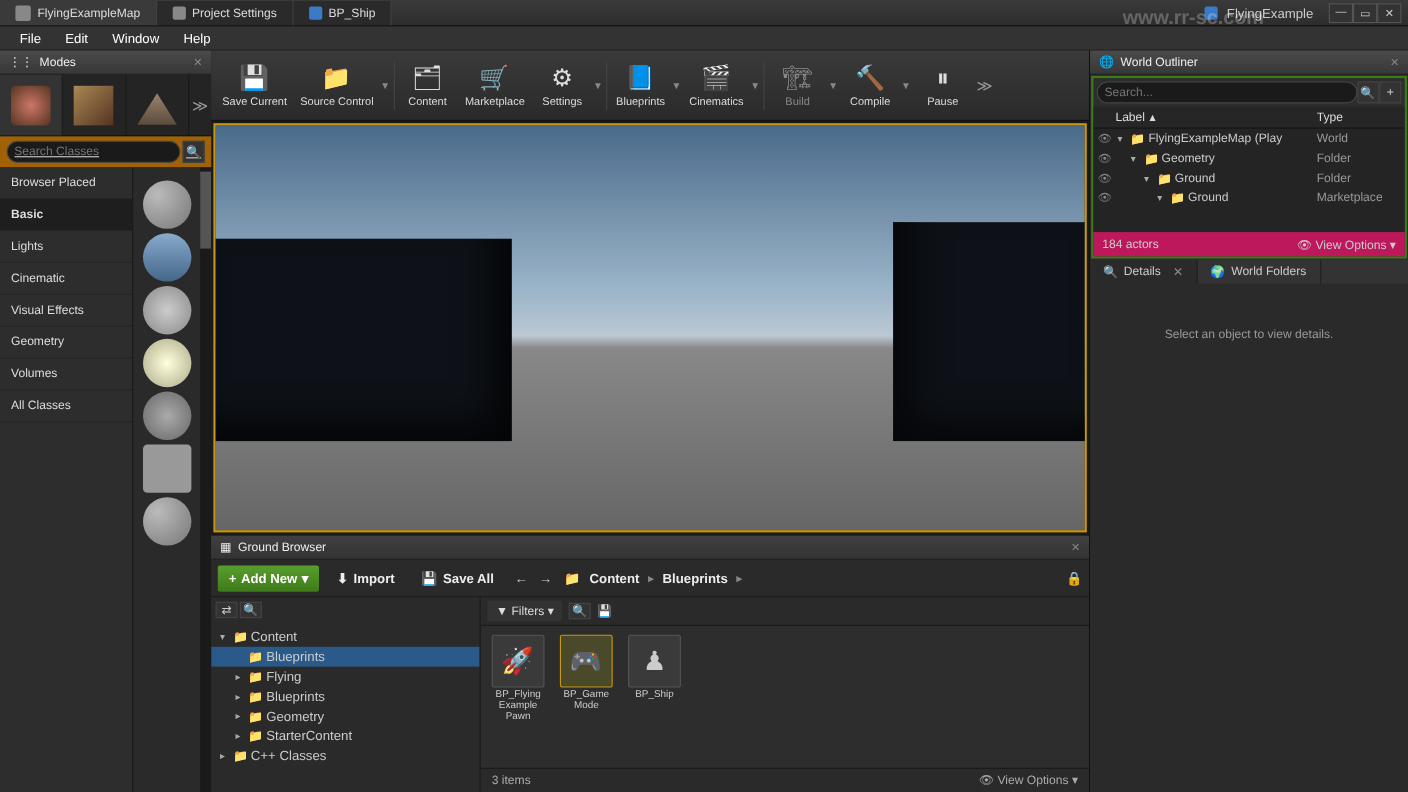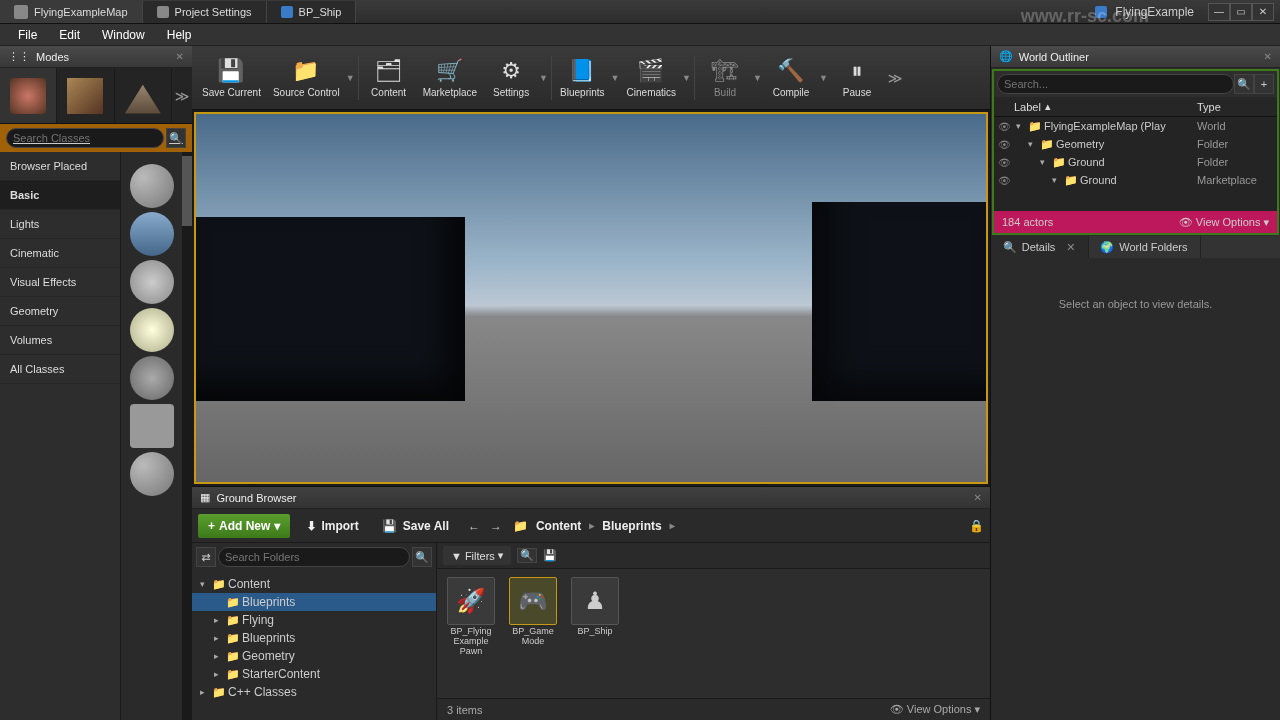--- a/index.html
+++ b/index.html
@@ -274,21 +274,20 @@
           <span class="bc-sep">▸</span>
           <span class="bc-item">Blueprints</span>
           <span class="bc-sep">▸</span>
         </div>
         <span class="lock">🔒</span>
       </div>
       <div class="cb-body">
         <div class="cb-tree">
           <div class="cb-search">
             <button class="search-btn">⇄</button>
-            <input class="search-inp" placeholder="Search Folders" style="">
             <button class="search-btn">🔍</button>
           </div>
           <div class="tree" id="folder-tree">
               <div class="tree-item">
                 <span class="tree-indent" style="width:0px"></span>
                 <span class="tree-toggle">▾</span>
                 <span class="tree-folder">📁</span>
                 <span>Content</span>
               </div>
               <div class="tree-item sel">

